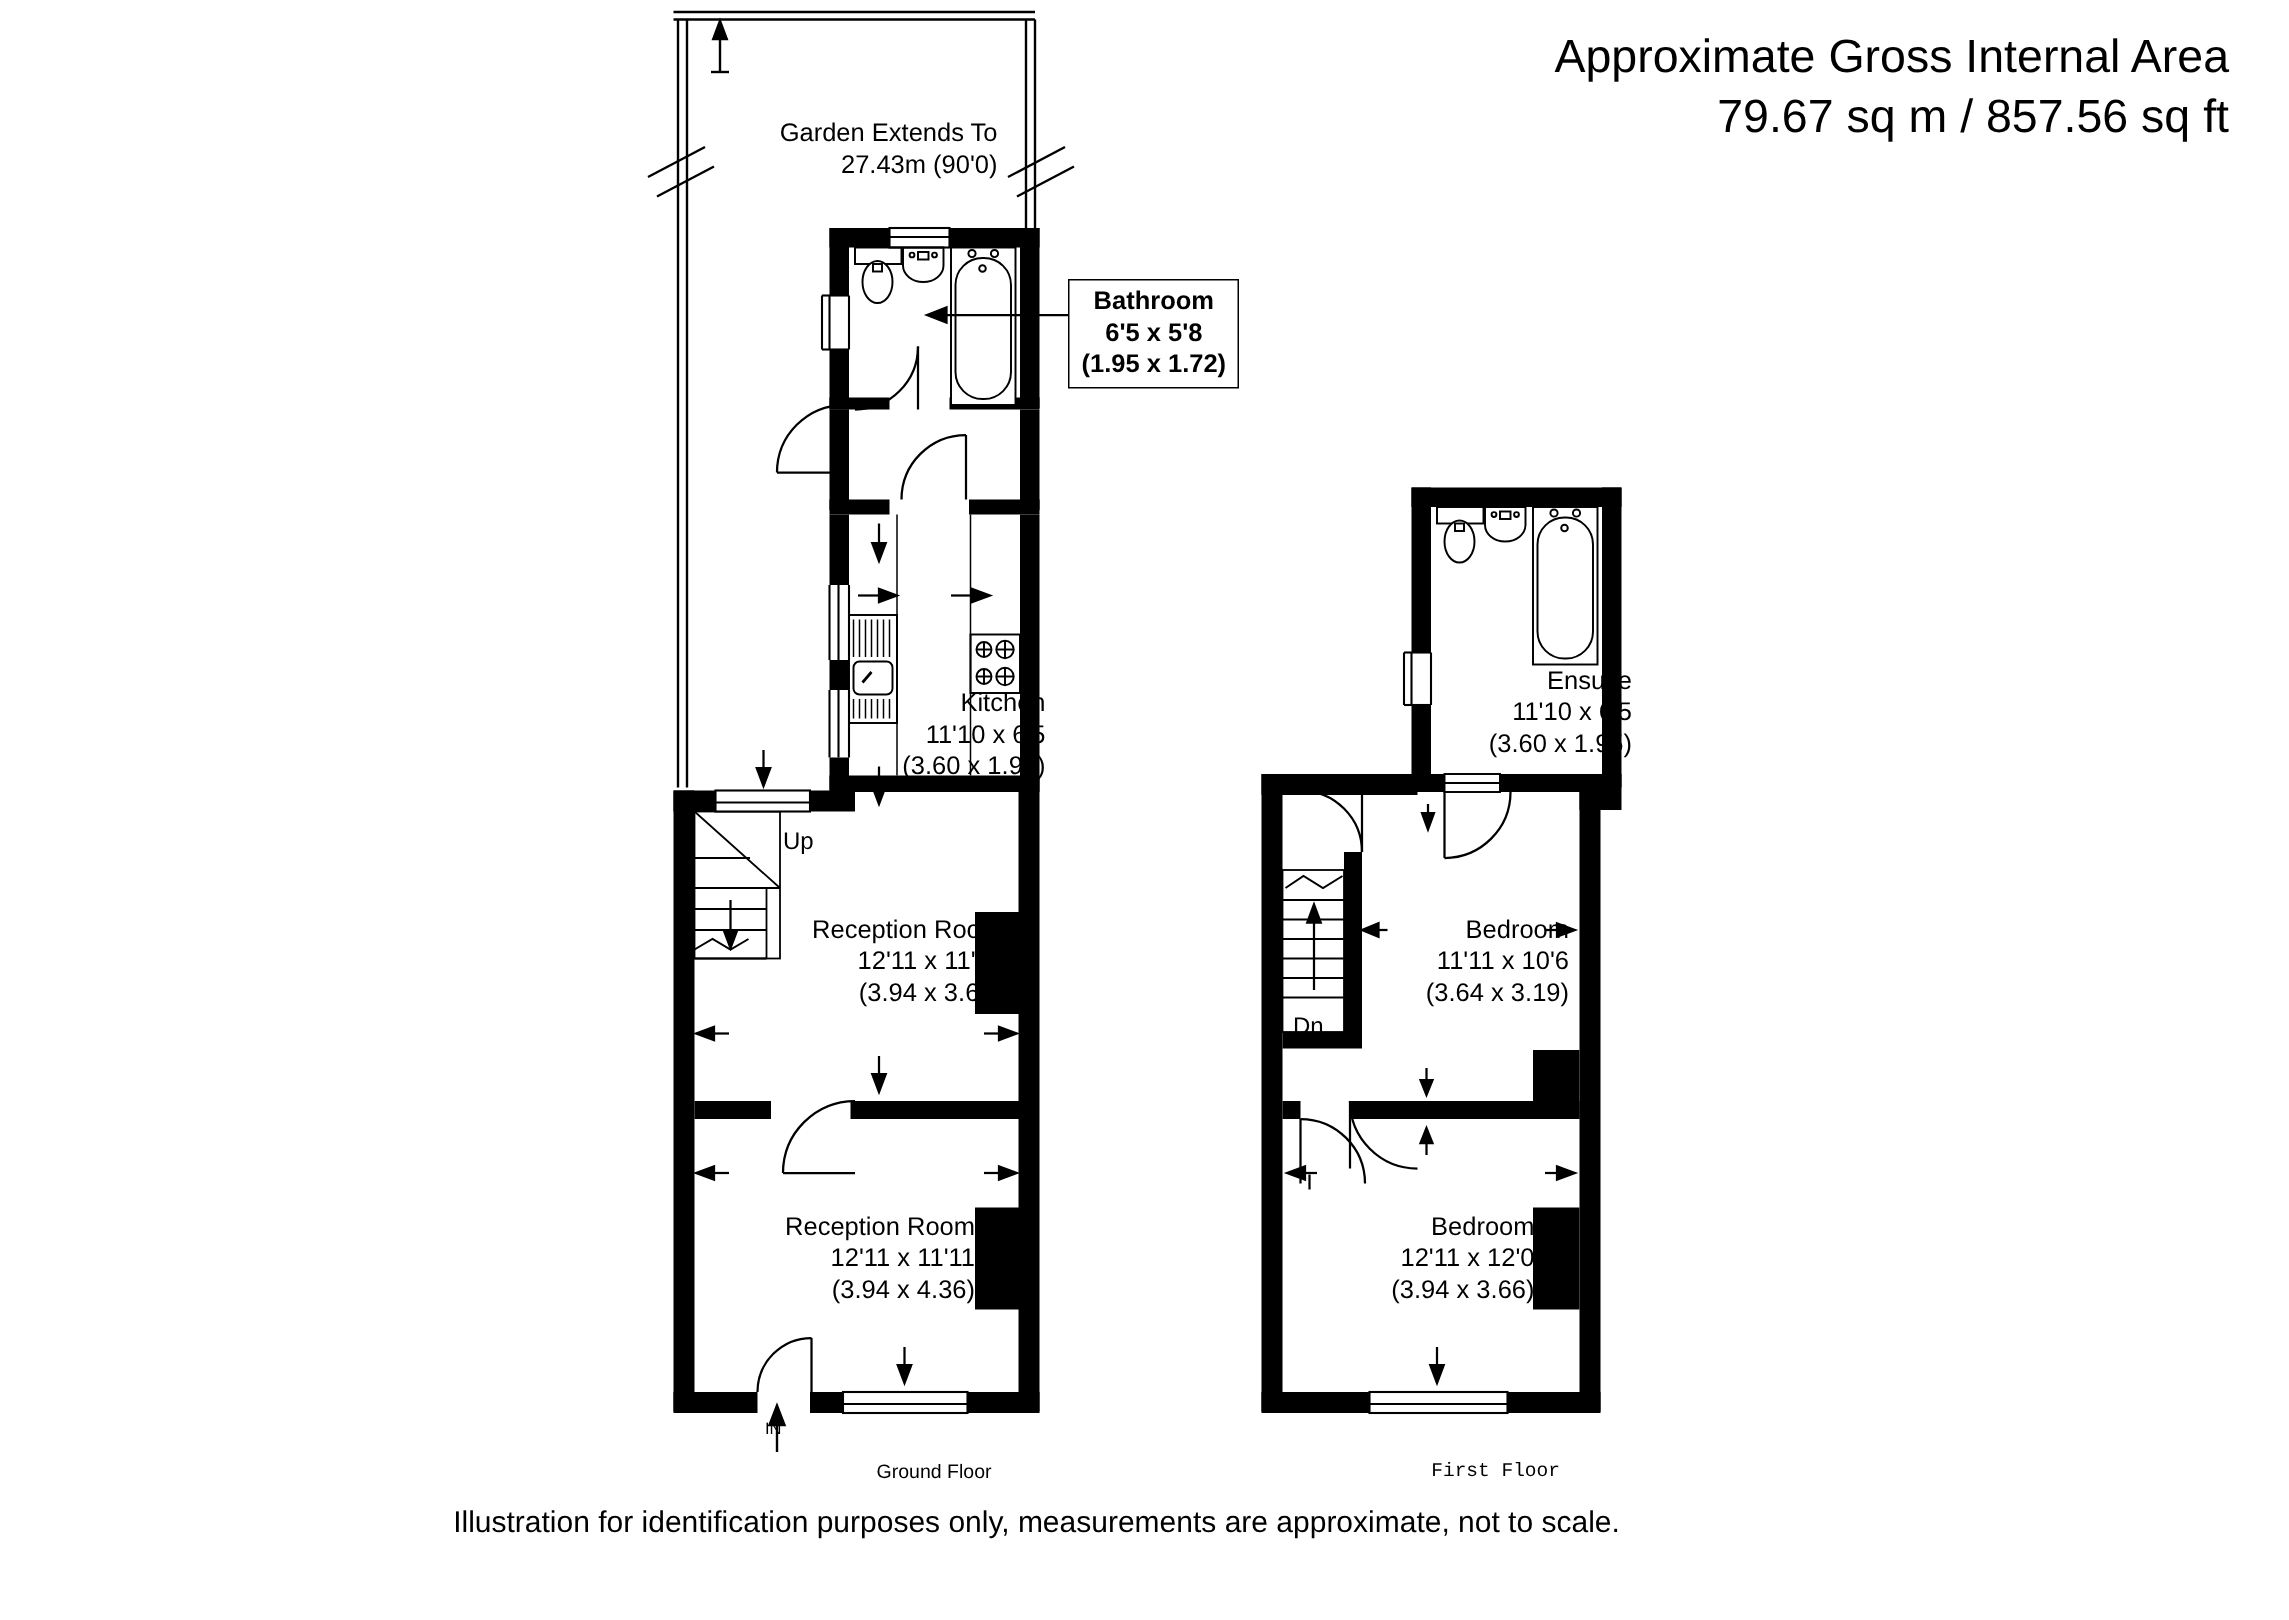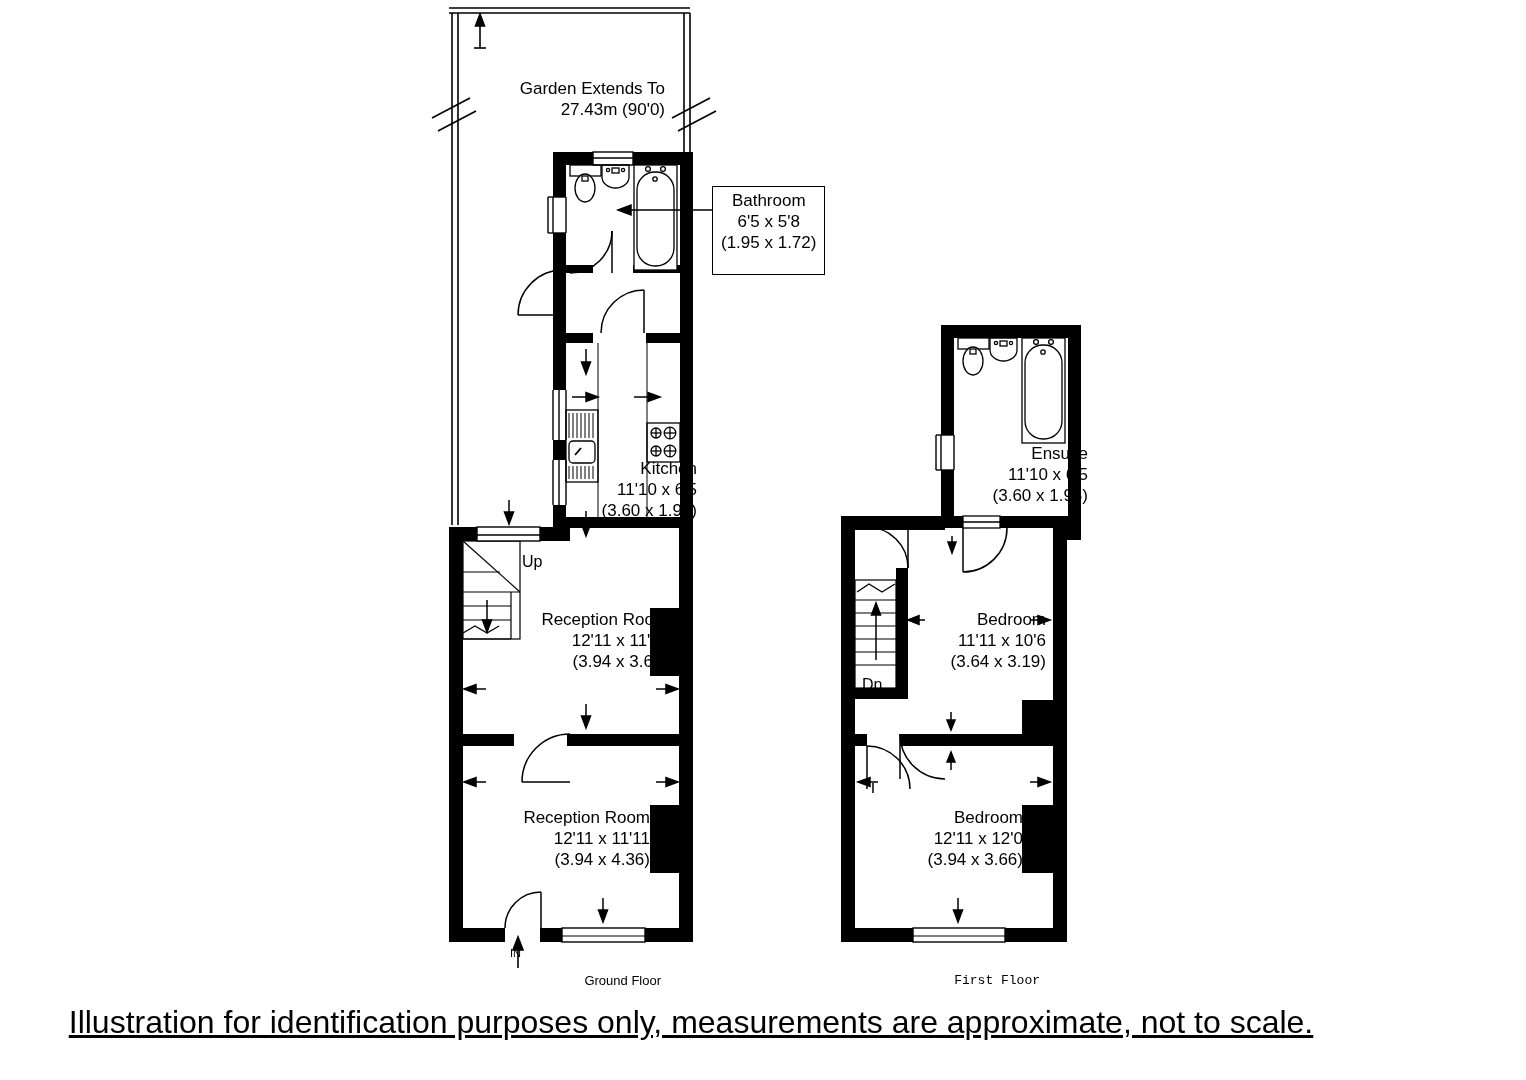--- a/index.html
+++ b/index.html
@@ -36,23 +36,22 @@
     font-size: 13px;
     text-align: right;
     white-space: nowrap;
   }
   .footer {
     position: absolute;
     left: 0;
     top: 1004px;
     width: 1382px;
     text-align: center;
-    font-size: 32px;
-    white-space: nowrap;
-    text-decoration: underline;
+    font-size: 20px;
+    white-space: nowrap;
   }
   .lbl {
     position: absolute;
     font-size: 17px;
     line-height: 21px;
     text-align: right;
     white-space: nowrap;
   }
   .lbl-sm {
     position: absolute;
@@ -64,37 +63,40 @@
     font-size: 11px;
     white-space: nowrap;
   }
   .callout {
     position: absolute;
     border: 1.6px solid #000;
     background: #fff;
     font-size: 17px;
     line-height: 21px;
     text-align: center;
-    padding: 3px 8px 21px 8px;
-    white-space: nowrap;
+    padding: 3px 8px 5px 8px;
+    white-space: nowrap;
+    font-weight: bold;
   }
   svg.plan {
     position: absolute;
     left: 0; top: 0;
     width: 1526px;
     height: 1080px;
     pointer-events: none;
   }
 </style>
 </head>
 <body>
 
 <div id="stage">
 
   <div class="hdr">
+    <div>Approximate Gross Internal Area</div>
+    <div>79.67 sq m / 857.56 sq ft</div>
   </div>
 
   <svg class="plan" viewBox="0 0 1526 1080">
 
     <g>
 
       <g fill="none" stroke="#000" stroke-width="1.6">
         <line x1="449" y1="8" x2="690" y2="8"></line>
         <line x1="449" y1="13" x2="690" y2="13"></line>
         <line x1="452" y1="13" x2="452" y2="525"></line>

